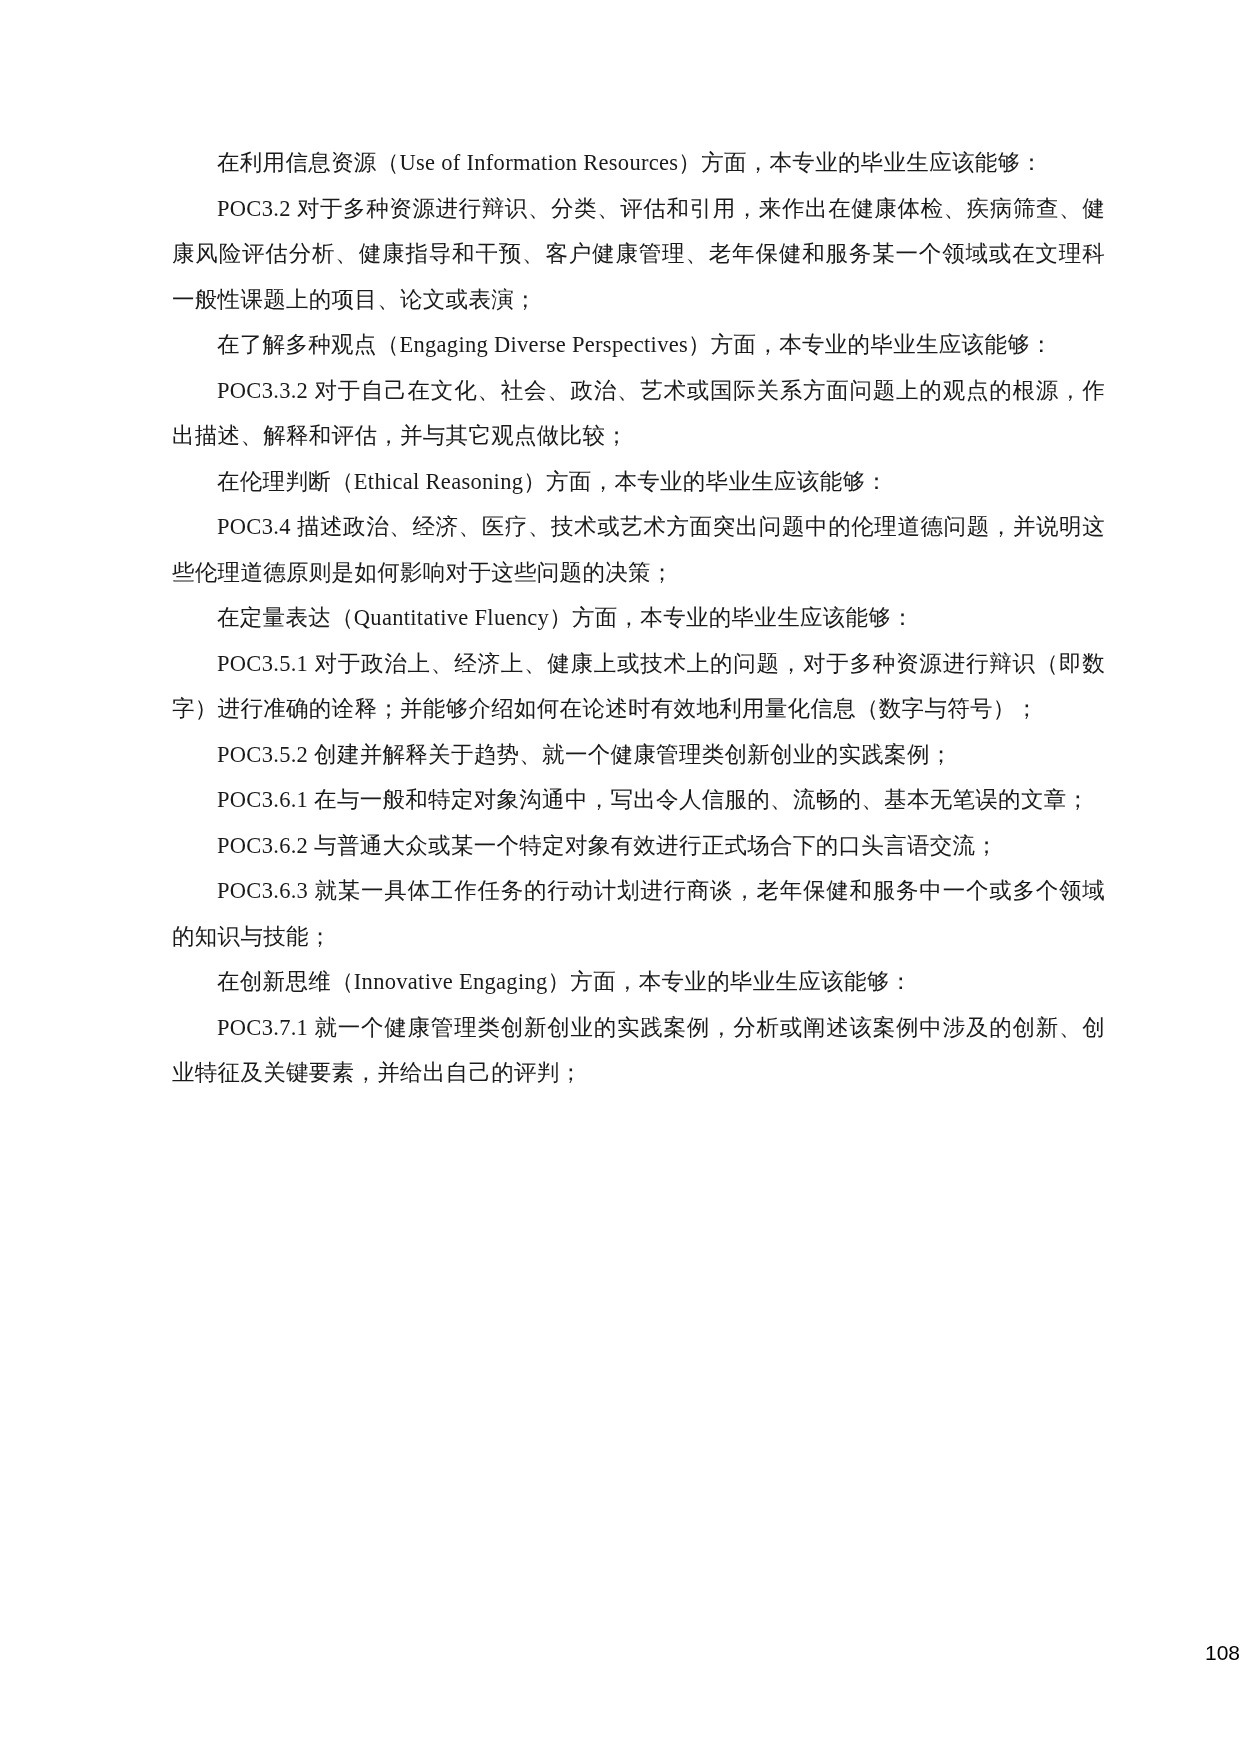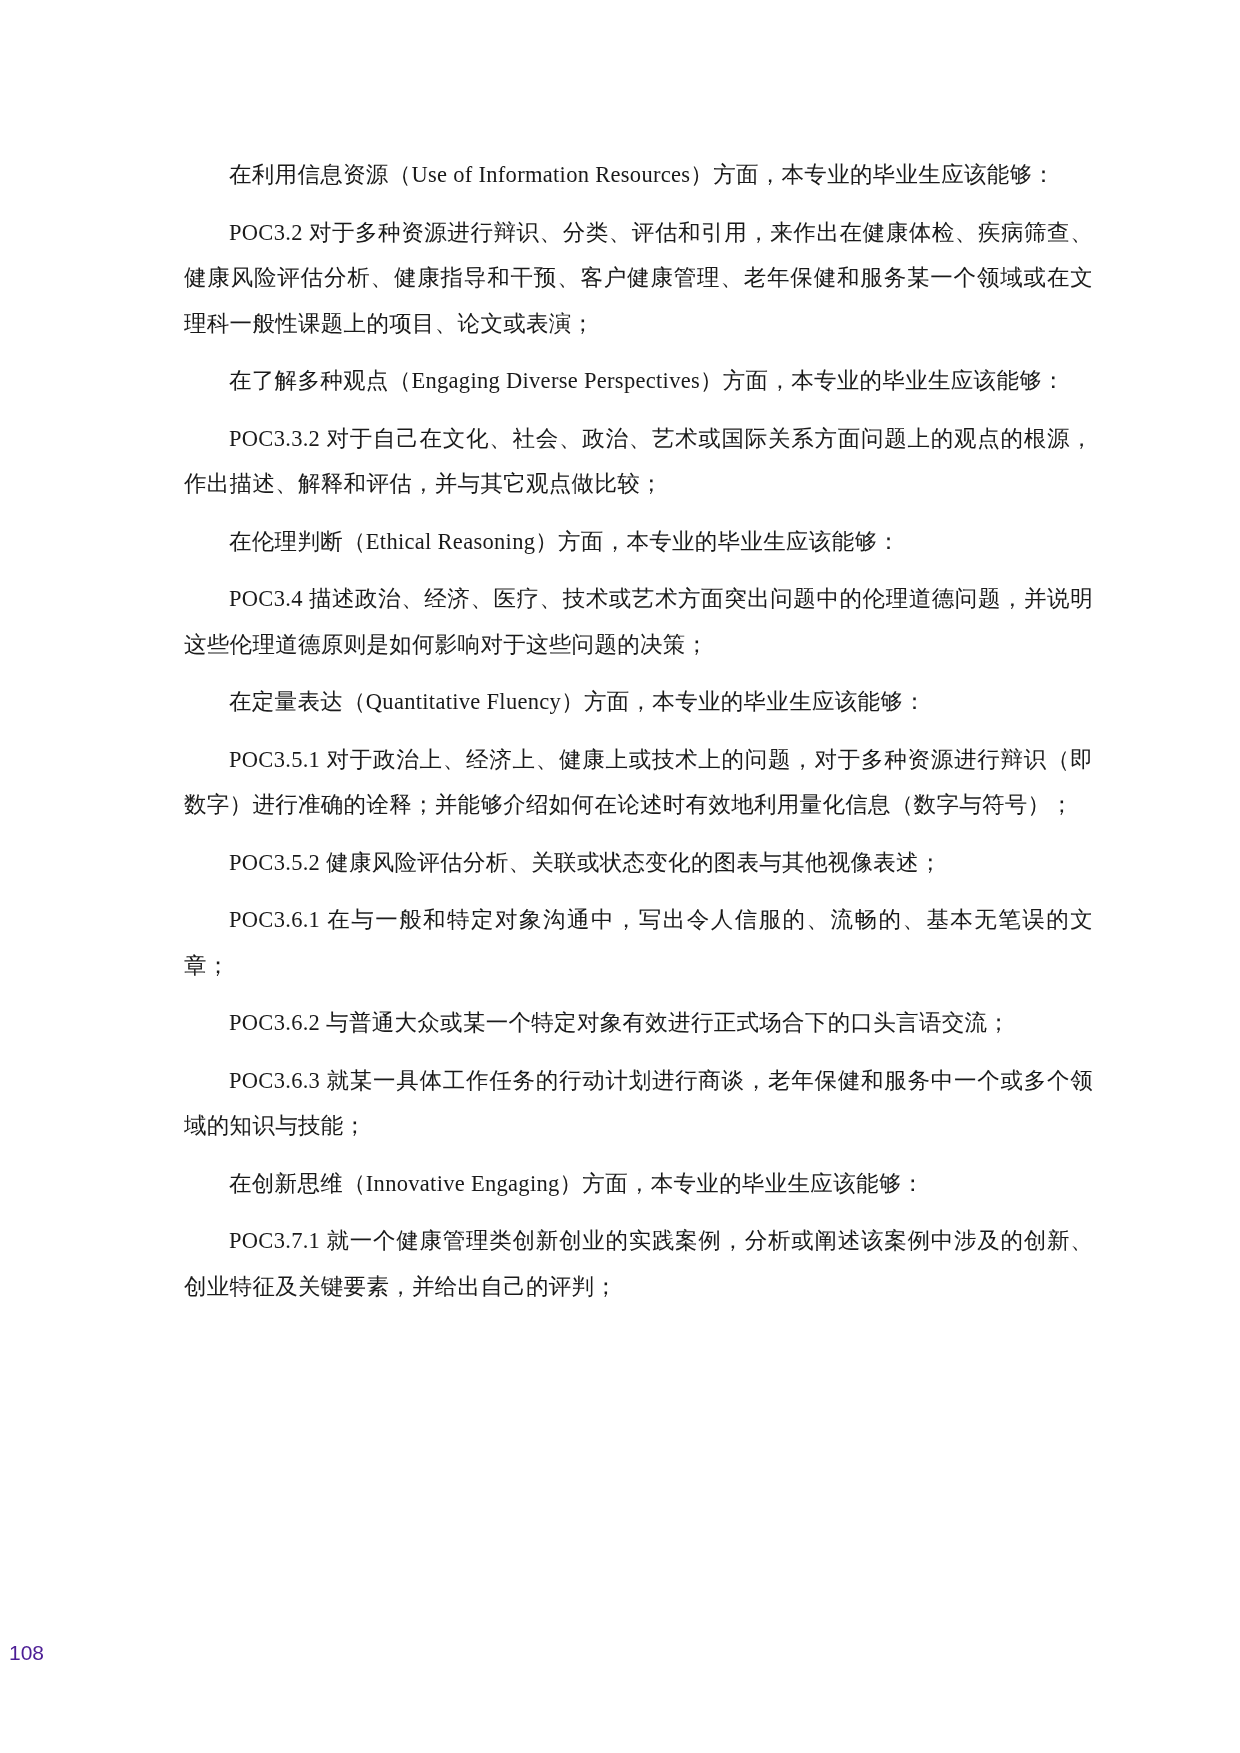--- a/index.html
+++ b/index.html
@@ -21,50 +21,50 @@
     padding: 140px 135px 0 172px;
   }
   .body-text {
     font-size: 22.5px;
     line-height: 45.5px;
     text-align: justify;
     text-justify: inter-ideograph;
     letter-spacing: 0.3px;
   }
   .para {
-    margin: 12px;
+    margin: 0;
     text-indent: 2em;
     text-align: justify;
     text-justify: inter-ideograph;
   }
   .page-number {
     position: absolute;
-    left: 9px;
+    left: 0;
     right: 0;
     bottom: 88px;
-    text-align: left;
+    text-align: right;
     font-size: 21px;
     font-family: "Liberation Sans", sans-serif;
-    color: #4c1d95;
+    color: #000000;
   }
 </style>
 </head>
 <body>
 
 <div class="page">
   <div class="body-text">
     <p class="para">在利用信息资源（Use of Information Resources）方面，本专业的毕业生应该能够：</p>
     <p class="para">POC3.2 对于多种资源进行辩识、分类、评估和引用，来作出在健康体检、疾病筛查、健康风险评估分析、健康指导和干预、客户健康管理、老年保健和服务某一个领域或在文理科一般性课题上的项目、论文或表演；</p>
     <p class="para">在了解多种观点（Engaging Diverse Perspectives）方面，本专业的毕业生应该能够：</p>
     <p class="para">POC3.3.2 对于自己在文化、社会、政治、艺术或国际关系方面问题上的观点的根源，作出描述、解释和评估，并与其它观点做比较；</p>
     <p class="para">在伦理判断（Ethical Reasoning）方面，本专业的毕业生应该能够：</p>
     <p class="para">POC3.4 描述政治、经济、医疗、技术或艺术方面突出问题中的伦理道德问题，并说明这些伦理道德原则是如何影响对于这些问题的决策；</p>
     <p class="para">在定量表达（Quantitative Fluency）方面，本专业的毕业生应该能够：</p>
     <p class="para">POC3.5.1 对于政治上、经济上、健康上或技术上的问题，对于多种资源进行辩识（即数字）进行准确的诠释；并能够介绍如何在论述时有效地利用量化信息（数字与符号）；</p>
-    <p class="para">POC3.5.2 健康风险评估分析、关联或状态变化的图表与其他视像表述；</p>
+    <p class="para">POC3.5.2 创建并解释关于趋势、就一个健康管理类创新创业的实践案例；</p>
     <p class="para">POC3.6.1 在与一般和特定对象沟通中，写出令人信服的、流畅的、基本无笔误的文章；</p>
     <p class="para">POC3.6.2 与普通大众或某一个特定对象有效进行正式场合下的口头言语交流；</p>
     <p class="para">POC3.6.3 就某一具体工作任务的行动计划进行商谈，老年保健和服务中一个或多个领域的知识与技能；</p>
     <p class="para">在创新思维（Innovative Engaging）方面，本专业的毕业生应该能够：</p>
     <p class="para">POC3.7.1 就一个健康管理类创新创业的实践案例，分析或阐述该案例中涉及的创新、创业特征及关键要素，并给出自己的评判；</p>
   </div>
   <div class="page-number">108</div>
 </div>
 
 </body></html>

